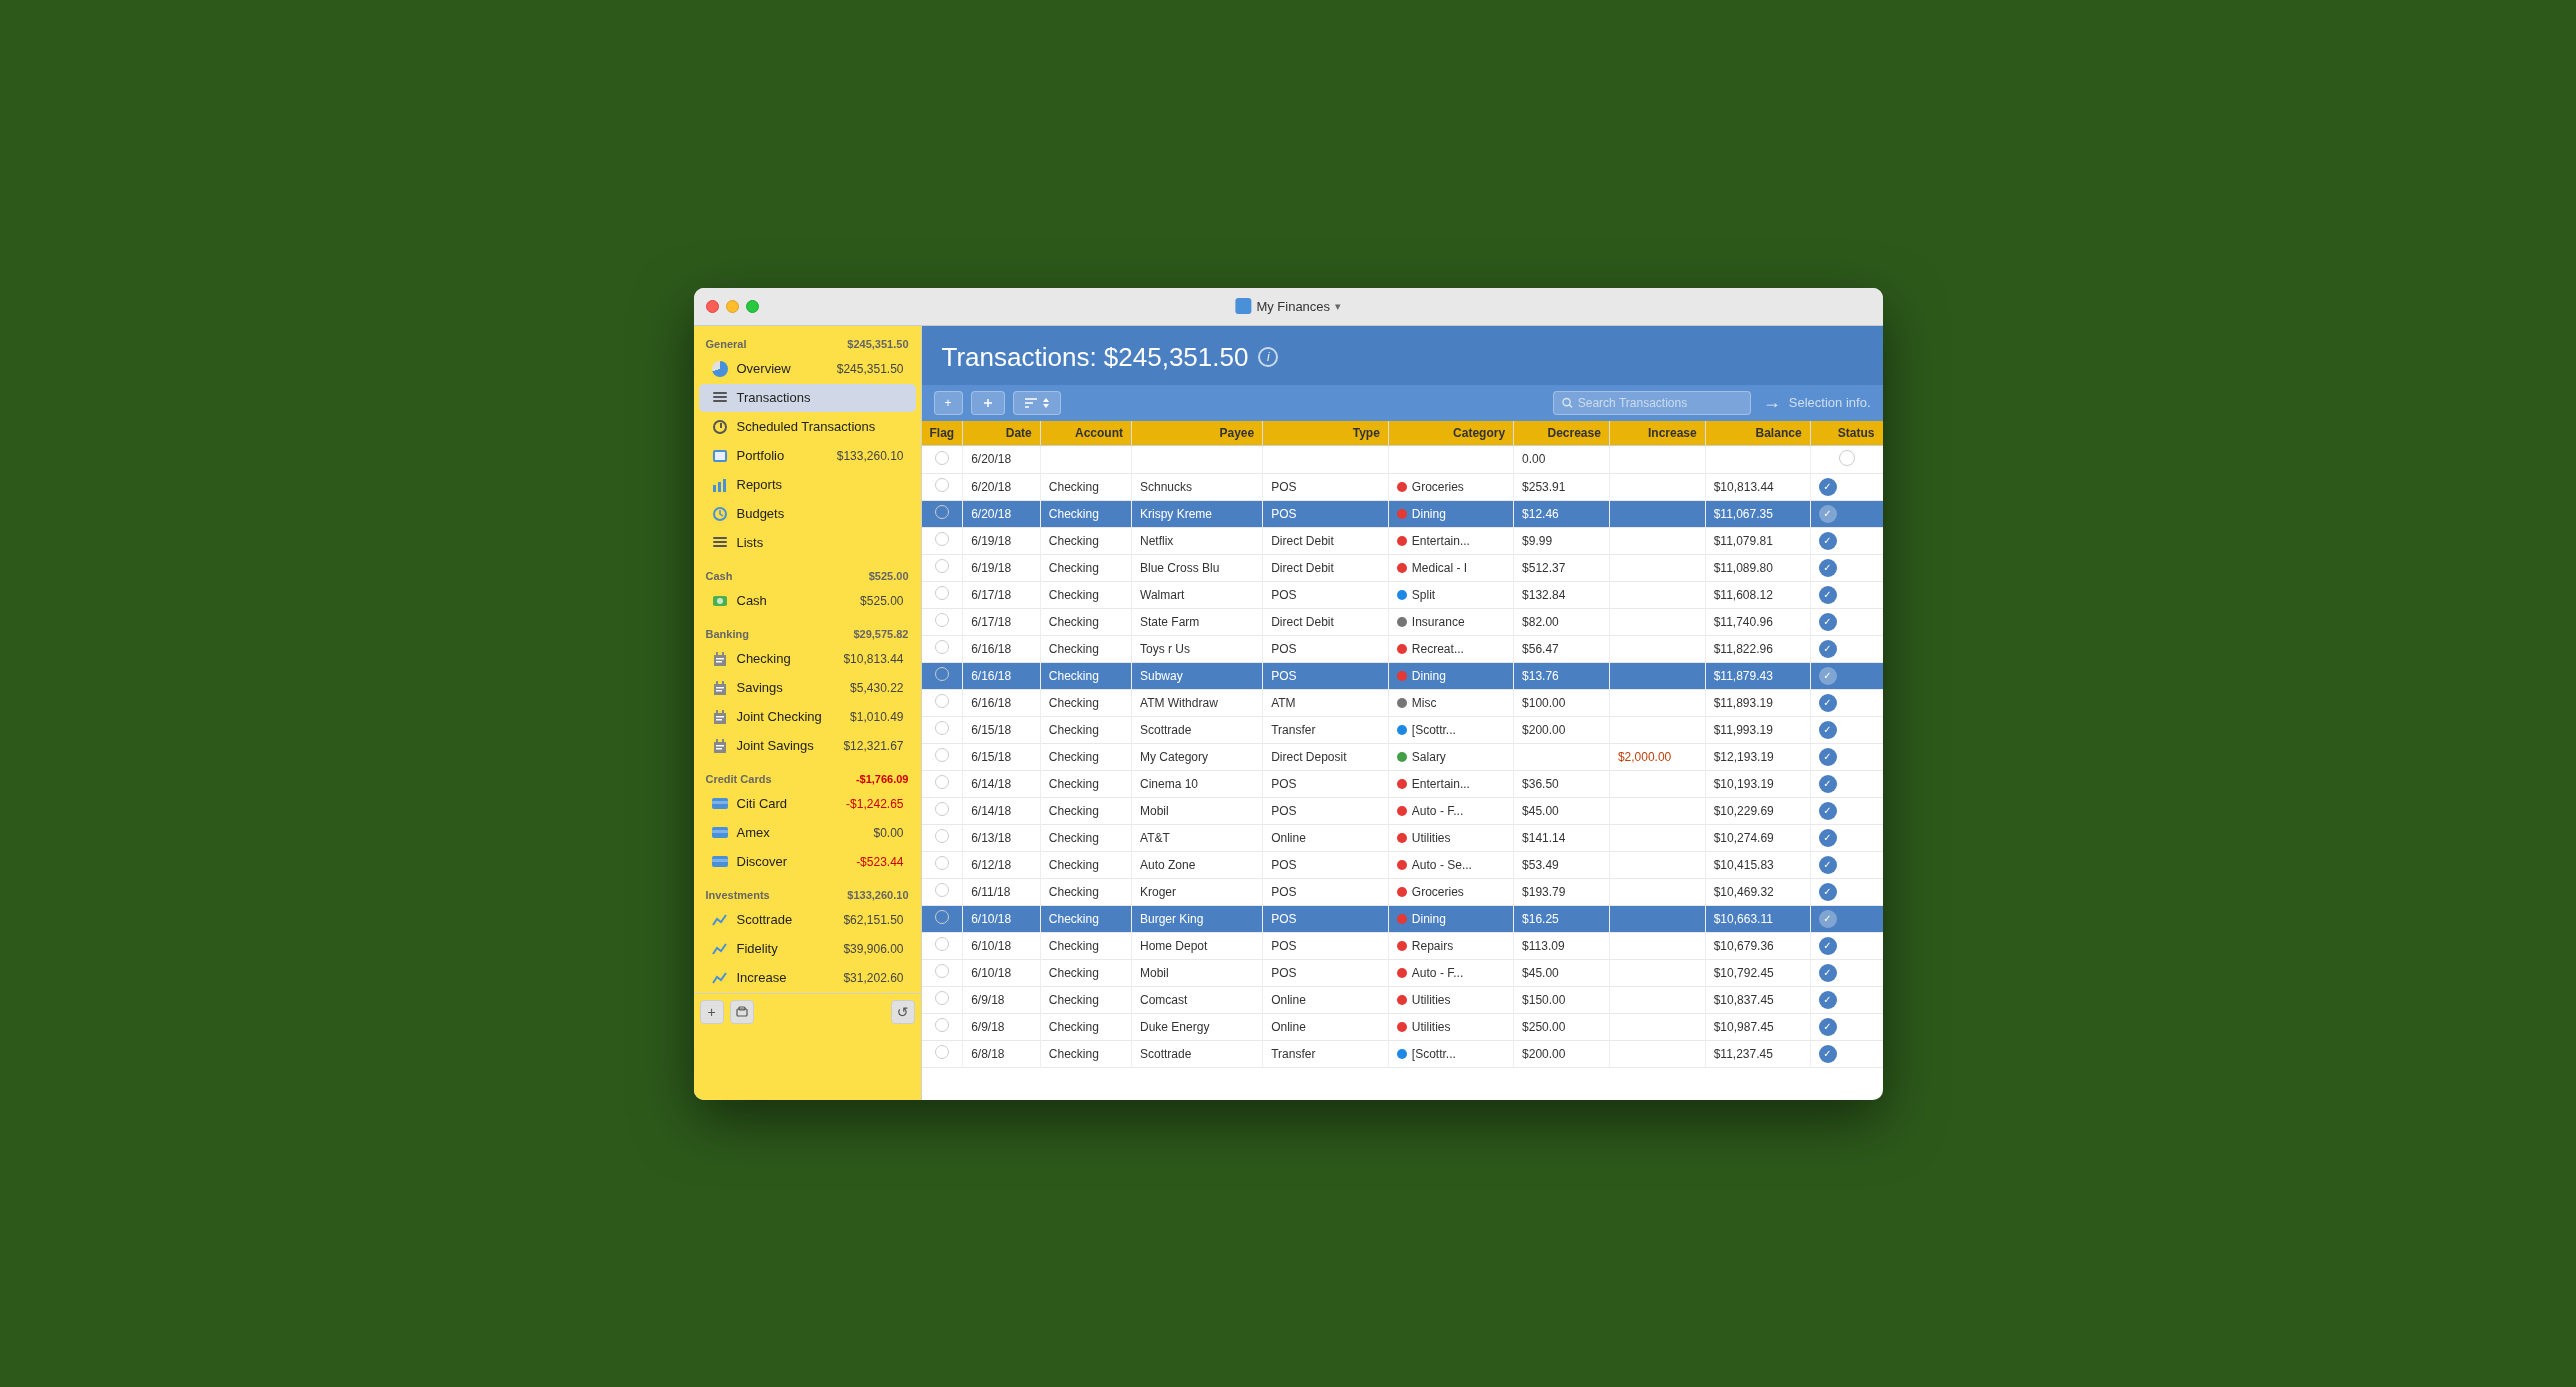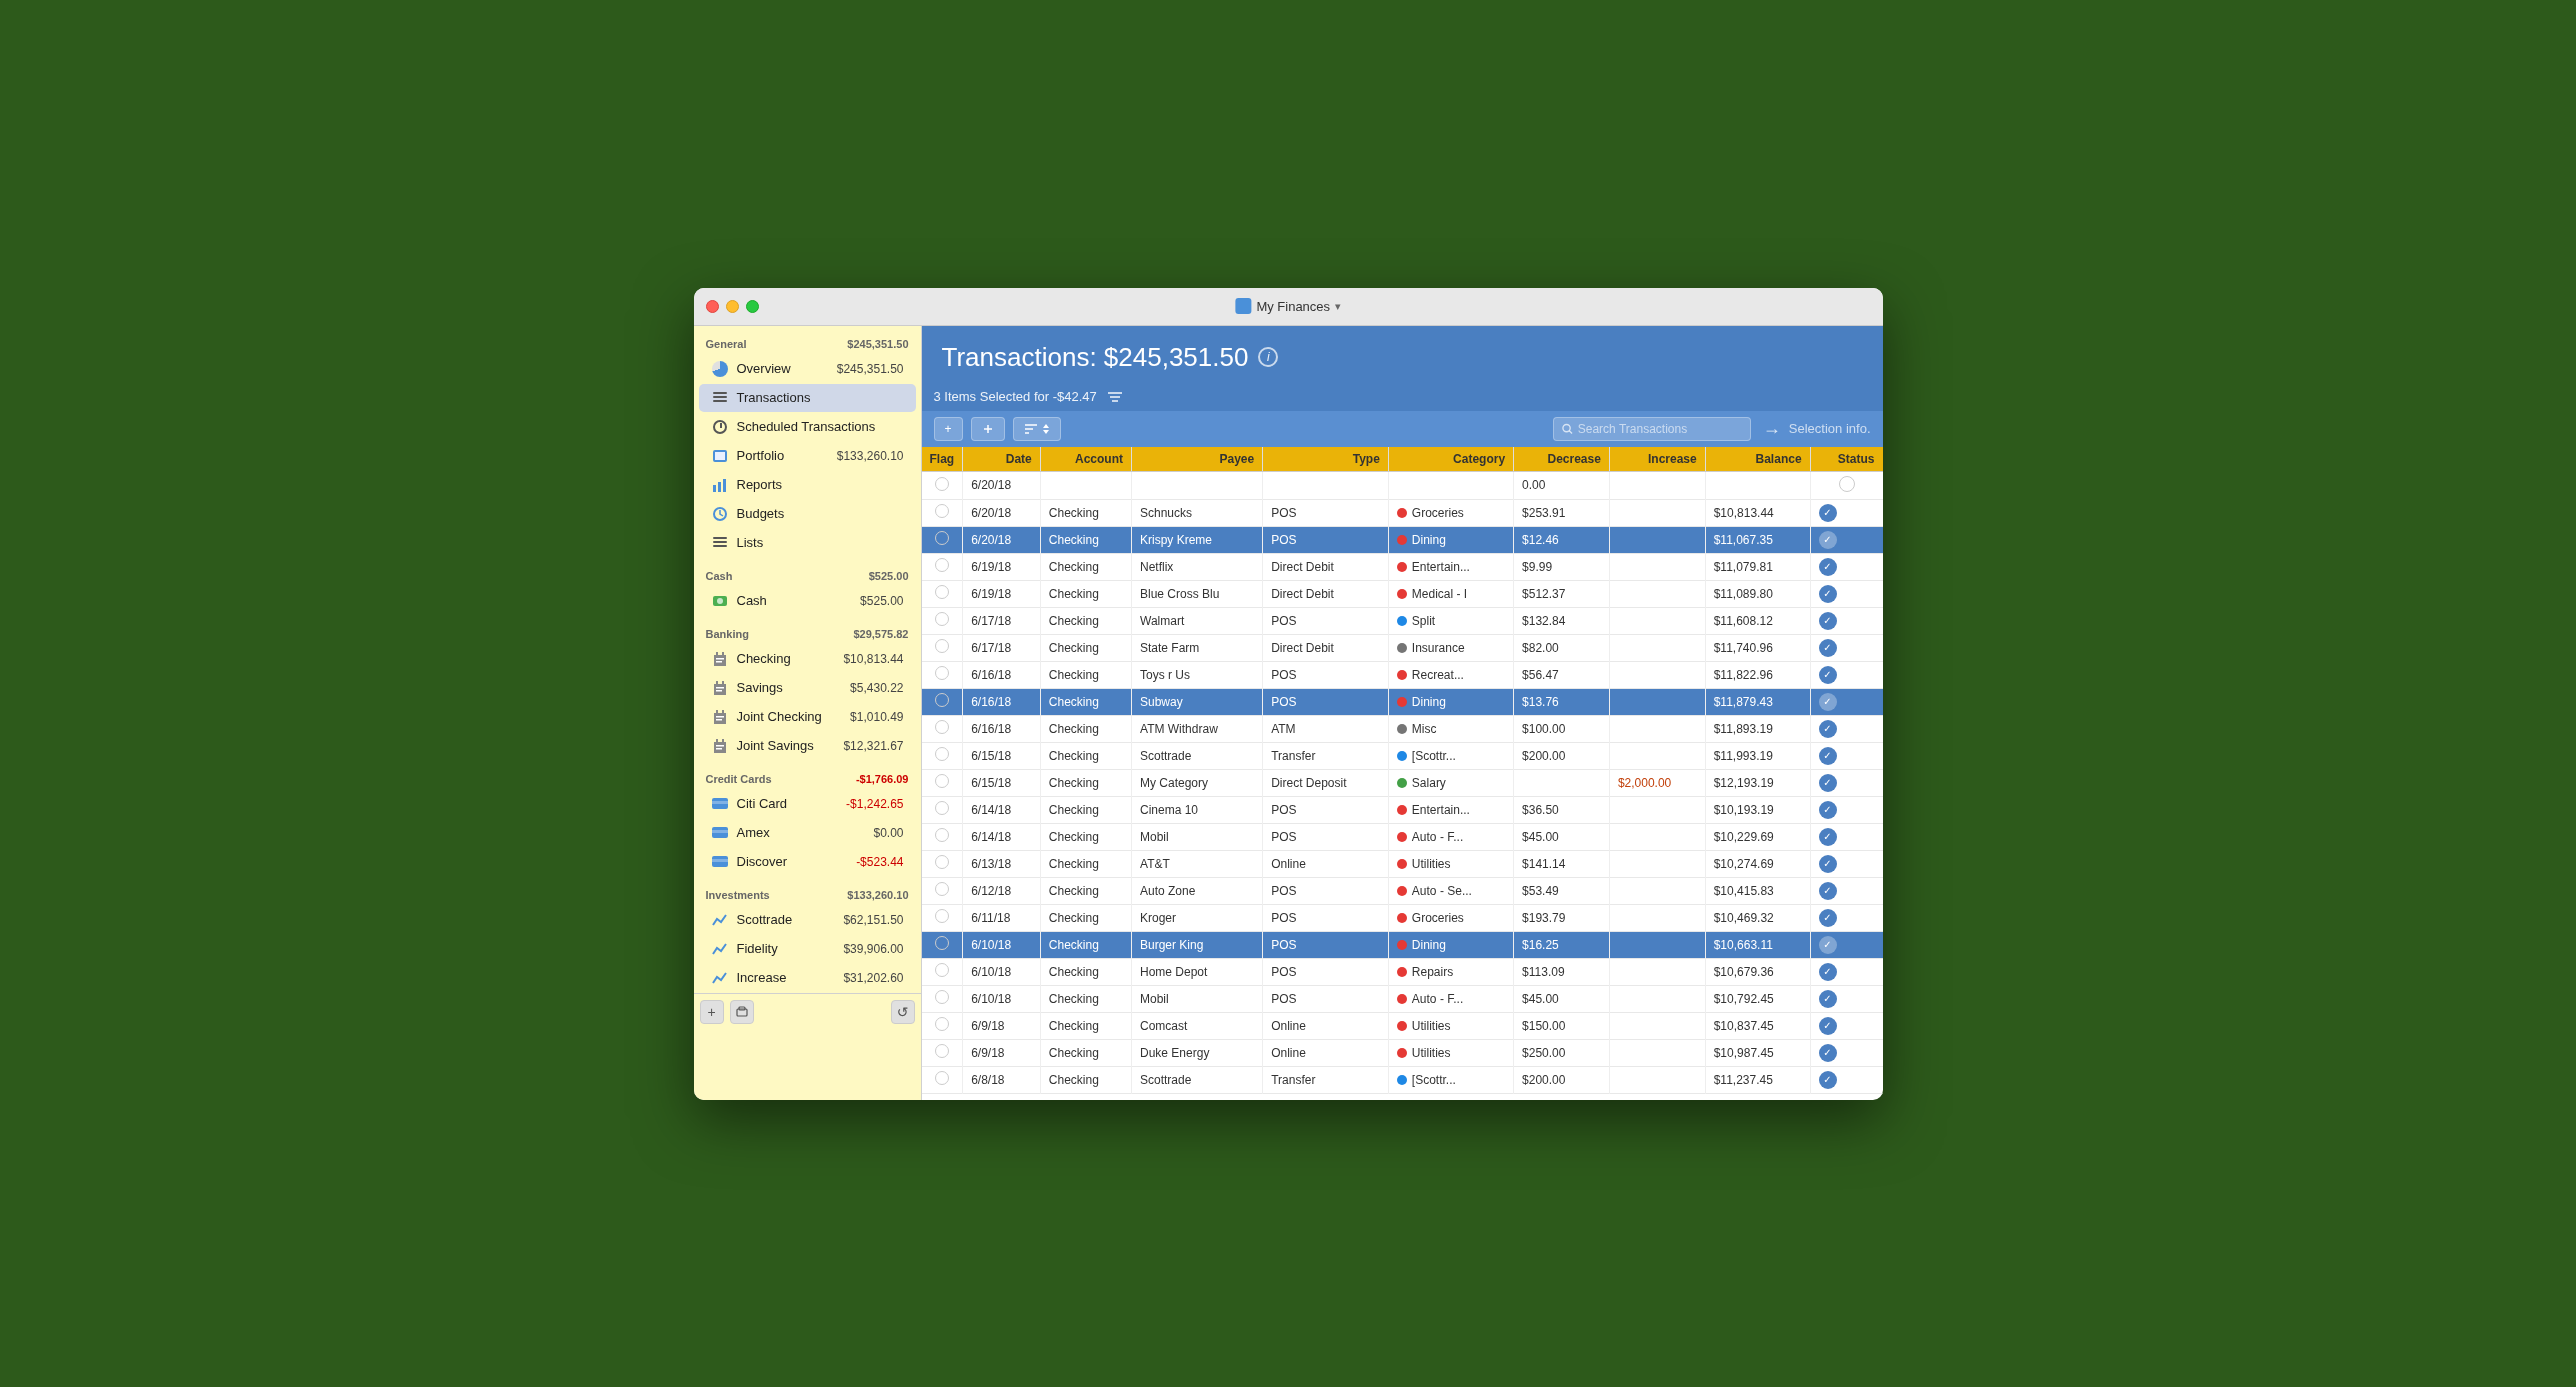--- a/index.html
+++ b/index.html
@@ -64,21 +64,21 @@
       border-radius: 3px;
     }
     .main-content {
       display: flex;
       flex: 1;
       overflow: hidden;
     }
     
     .sidebar {
       width: 228px;
-      background: #fef9c3;
+      background: #fde047;
       border-right: 1px solid #d0d0d0;
       overflow-y: auto;
       flex-shrink: 0;
     }
     .sidebar-section-header {
       padding: 12px 12px 4px 12px;
       font-size: 11px;
       font-weight: 600;
       color: #666;
       display: flex;
@@ -561,28 +561,20 @@
 
     <div class="main-area">
 
       <div class="main-header">
         <div class="main-header-title">
           <span>Transactions: $245,351.50</span>
           <div class="info-icon">i</div>
         </div>
       </div>
 
-      <div class="selection-bar">
-        <span class="selection-text">3 Items Selected for -$42.47</span>
-        <svg width="16" height="16" viewBox="0 0 16 16">
-            <rect x="1" y="3" width="14" height="2" fill="rgba(255,255,255,0.7)"></rect>
-            <rect x="3" y="7" width="10" height="2" fill="rgba(255,255,255,0.7)"></rect>
-            <rect x="5" y="11" width="6" height="2" fill="rgba(255,255,255,0.7)"></rect>
-          </svg>
-      </div>
 
       <div class="toolbar">
         <button class="toolbar-btn">+</button>
         <button class="toolbar-btn">
           <svg width="12" height="12" viewBox="0 0 12 12">
               <line x1="2" y1="6" x2="10" y2="6" stroke="white" stroke-width="1.5"></line>
               <line x1="6" y1="2" x2="6" y2="10" stroke="white" stroke-width="1.5"></line>
             </svg>
         </button>
         <button class="toolbar-btn">

